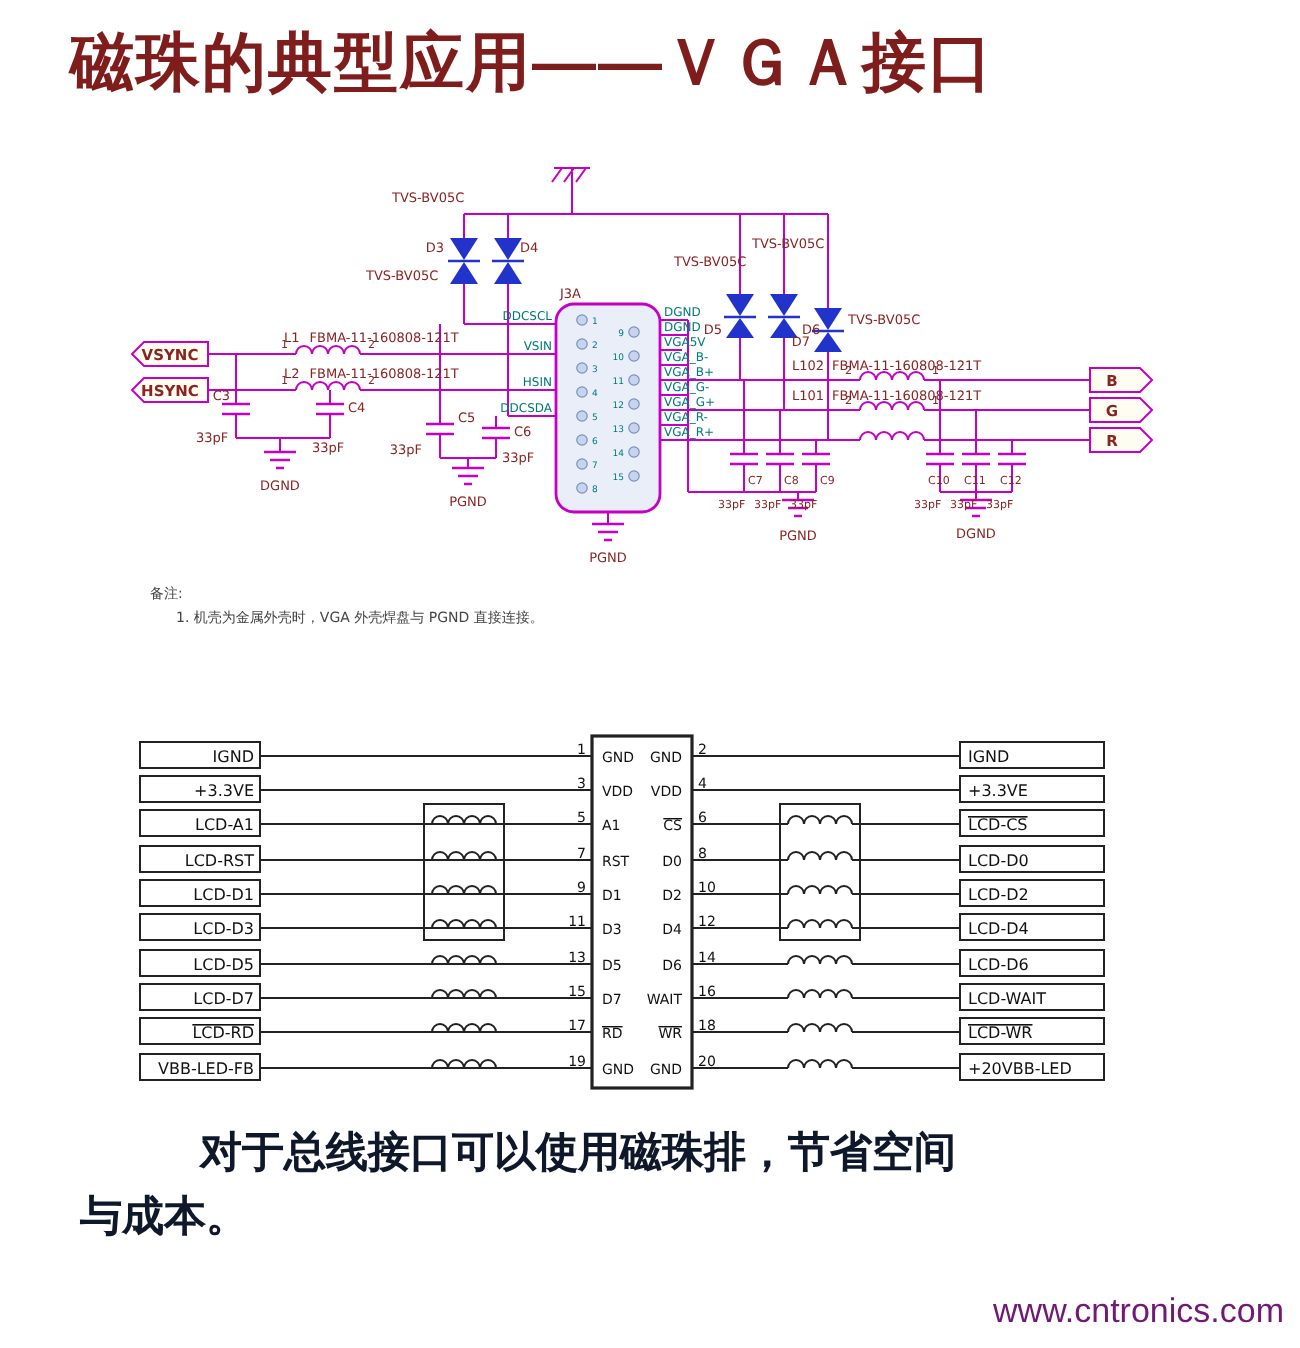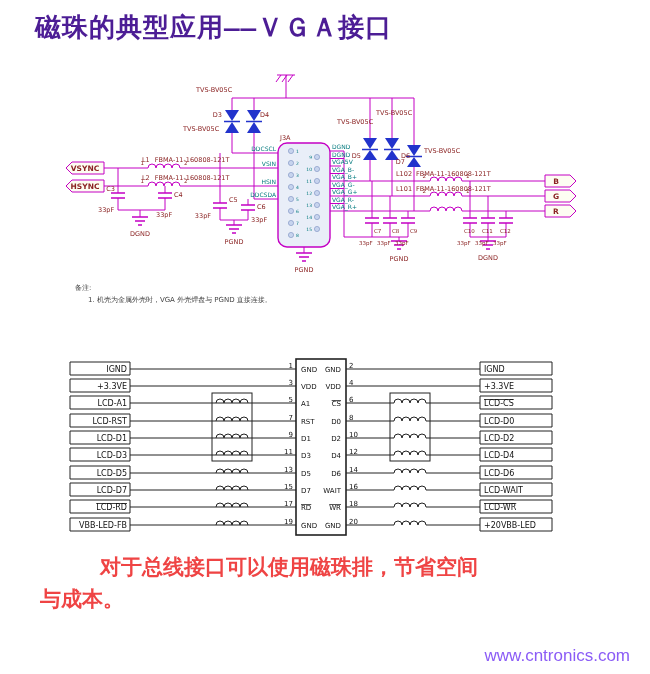--- a/index.html
+++ b/index.html
@@ -1,19 +1,19 @@
 <!DOCTYPE html>
 <html><head>
 <meta charset="utf-8">
 <style>
   html,body{margin:0;padding:0;background:#fff;}
   .page{position:relative;width:650px;height:674px;background:#fff;overflow:hidden;
         font-family:"Liberation Sans", sans-serif;}
-  h1.slide-title{color:#4c1d95;font-size:26px;font-weight:bold;margin:0;
-        font-family:Liberation Mono, monospace;letter-spacing:1px;}
+  h1.slide-title{color:#7f1d1d;font-size:32px;font-weight:bold;margin:0;
+        font-family:Liberation Sans, sans-serif;letter-spacing:1px;}
   #title-vga{margin:10px 0 0 35px;}
   #title-lcd{margin:16px 0 0 40px;}
   svg{display:block;}
   svg text{font-family:"DejaVu Sans", sans-serif;}
   
   .w{stroke:#c400c4;stroke-width:1;fill:none;}
   .wb{stroke:#c400c4;stroke-width:1.3;fill:none;}
   .dio{fill:#2233cc;stroke:none;}
   .diob{stroke:#2233cc;stroke-width:1.3;fill:none;}
   .conn{fill:#e9eef8;stroke:#c400c4;stroke-width:1.4;}
@@ -26,25 +26,25 @@
   .t-pinno{fill:#00797d;font-size:4.5px;}
   .t-port{fill:#8b2323;font-size:7.5px;font-weight:bold;}
   .t-note{fill:#444;font-size:7px;}
   
   .k{stroke:#222;stroke-width:1;fill:none;}
   .kb{stroke:#222;stroke-width:1.6;fill:none;}
   .t-cn{fill:#111;font-size:7px;}
   .t-lbl{fill:#111;font-size:8px;}
   .ov{text-decoration:overline;}
   
-  .footer{color:#ef4444;font-size:21px;font-weight:bold;
+  .footer{color:#0f172a;font-size:21px;font-weight:bold;
         font-family:"Liberation Serif", serif;margin-top:12px;line-height:1.5;}
   .footer .l1{margin-left:100px;}
   .footer .l2{margin-left:40px;}
-  .watermark{position:absolute;right:20px;bottom:8px;color:#8b5cf6;font-size:17px;}
+  .watermark{position:absolute;right:8px;bottom:8px;color:#701a75;font-size:17px;}
 </style>
 </head>
 <body>
 
 <div class="page">
 
   <h1 class="slide-title" id="title-vga">磁珠的典型应用——ＶＧＡ接口</h1>
 
   <svg width="650" height="250" viewBox="0 0 650 250" style="margin-top:20px">
 

